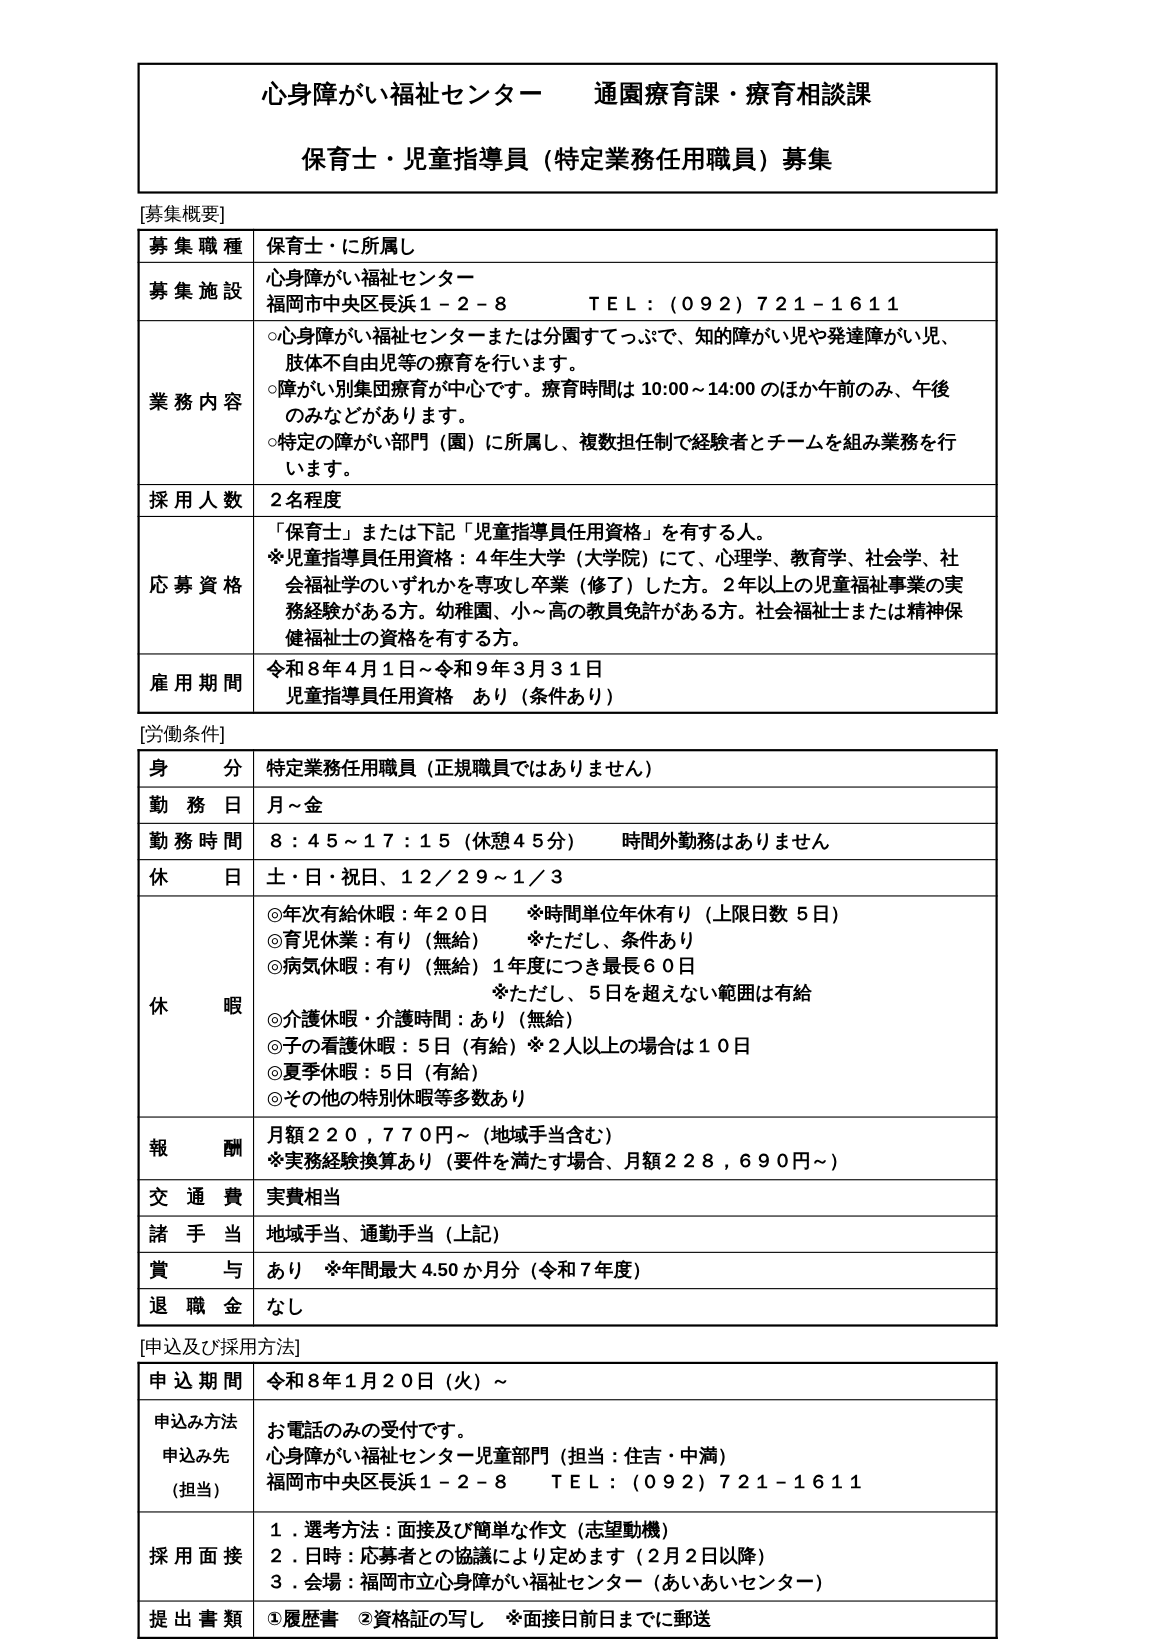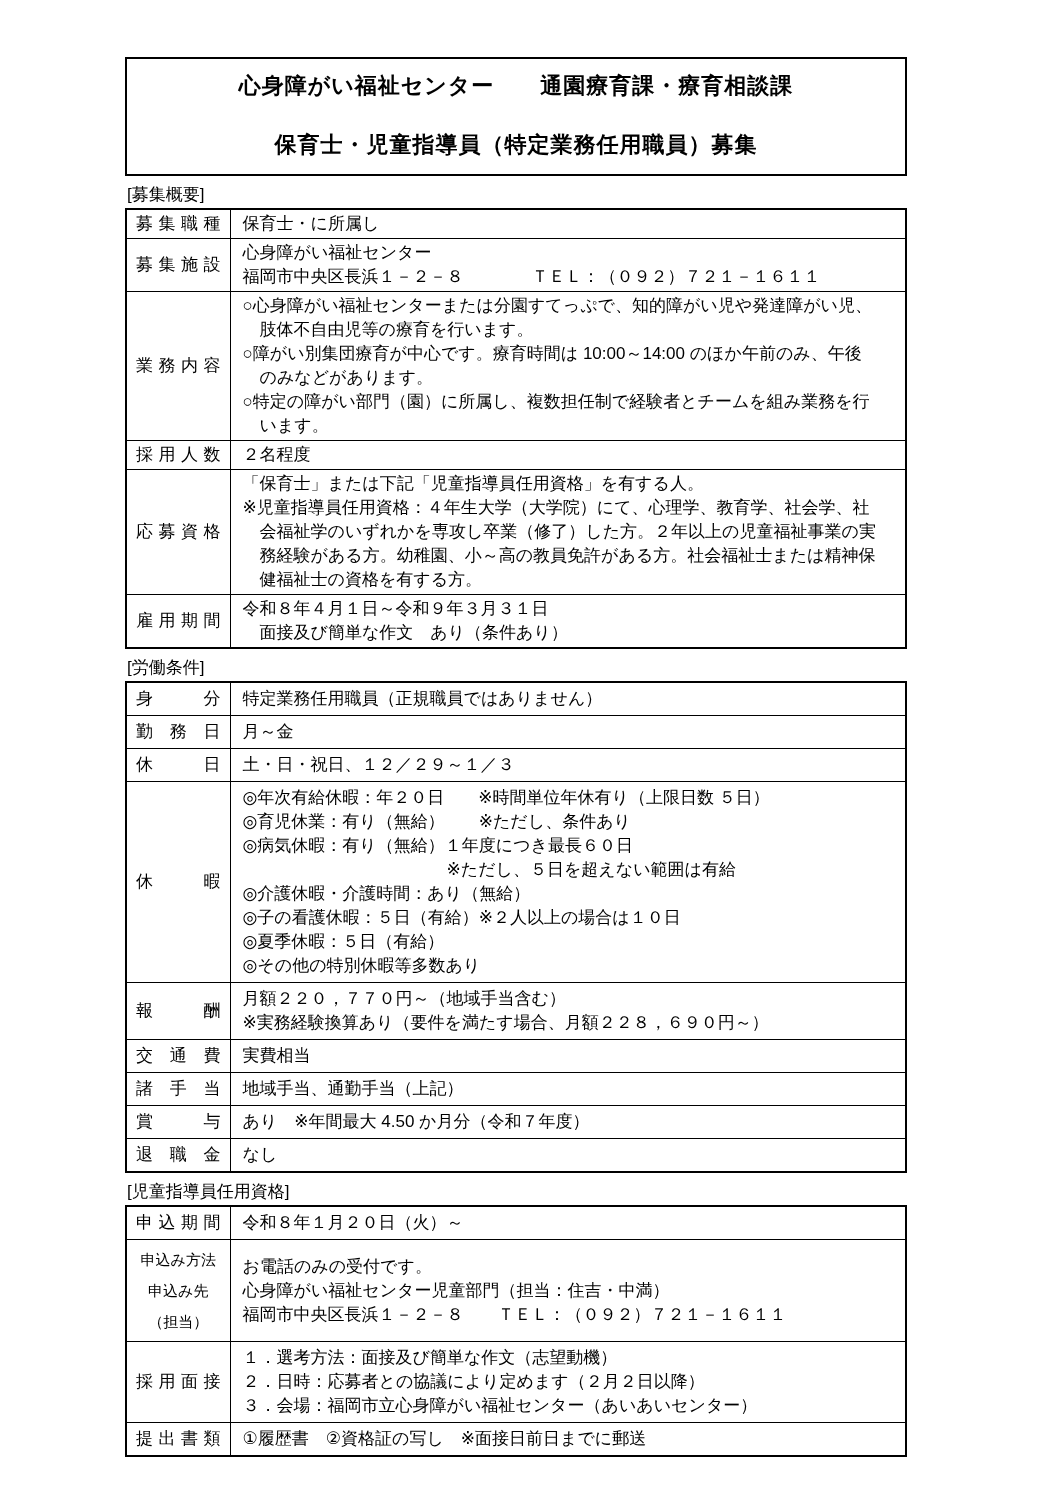--- a/index.html
+++ b/index.html
@@ -41,21 +41,21 @@
     width: 782px;
     table-layout: fixed;
     background: #fff;
   }
   table.doc, table.doc th, table.doc td {
     border: 1.6px solid #000;
   }
   table.doc { border-width: 2px; }
   table.doc th, table.doc td {
     font-size: 17px;
-    font-weight: normal;
+    font-weight: bold;
     vertical-align: middle;
     margin-top: 38px;
   }
   th.lbl {
     text-align: justify;
     text-align-last: justify;
     padding: 2px 9px;
     line-height: 24px;
   }
   td.val {
@@ -120,21 +120,21 @@
       <th class="lbl">応募資格</th>
       <td class="val">「保育士」または下記「児童指導員任用資格」を有する人。
 ※児童指導員任用資格：４年生大学（大学院）にて、心理学、教育学、社会学、社
 　会福祉学のいずれかを専攻し卒業（修了）した方。２年以上の児童福祉事業の実
 　務経験がある方。幼稚園、小～高の教員免許がある方。社会福祉士または精神保
 　健福祉士の資格を有する方。</td>
     </tr>
     <tr>
       <th class="lbl">雇用期間</th>
       <td class="val">令和８年４月１日～令和９年３月３１日
-　面接及び簡単な作文　あり（条件あり）</td>
+　児童指導員任用資格　あり（条件あり）</td>
     </tr>
   </tbody>
     </table>
 
   <div class="section-heading">[労働条件]</div>
 
   <table class="doc t2">
     <colgroup>
         <col style="width:104px">
         <col>
@@ -142,20 +142,24 @@
     <tbody>
         <tr>
       <th class="lbl">身 分</th>
       <td class="val">特定業務任用職員（正規職員ではありません）</td>
     </tr>
     <tr>
       <th class="lbl">勤 務 日</th>
       <td class="val">月～金</td>
     </tr>
     <tr>
+      <th class="lbl">勤務時間</th>
+      <td class="val">８：４５～１７：１５（休憩４５分）　　時間外勤務はありません</td>
+    </tr>
+    <tr>
       <th class="lbl">休 日</th>
       <td class="val">土・日・祝日、１２／２９～１／３</td>
     </tr>
     <tr>
       <th class="lbl">休 暇</th>
       <td class="val">◎年次有給休暇：年２０日　　※時間単位年休有り（上限日数 ５日）
 ◎育児休業：有り（無給）　　※ただし、条件あり
 ◎病気休暇：有り（無給）１年度につき最長６０日
 　　　　　　　　　　　　※ただし、５日を超えない範囲は有給
 ◎介護休暇・介護時間：あり（無給）
@@ -180,21 +184,21 @@
       <th class="lbl">賞 与</th>
       <td class="val">あり　※年間最大 4.50 か月分（令和７年度）</td>
     </tr>
     <tr>
       <th class="lbl">退 職 金</th>
       <td class="val">なし</td>
     </tr>
   </tbody>
     </table>
 
-  <div class="section-heading">[児童指導員任用資格]</div>
+  <div class="section-heading">[申込及び採用方法]</div>
 
   <table class="doc t3">
     <colgroup>
         <col style="width:104px">
         <col>
       </colgroup>
     <tbody>
         <tr>
       <th class="lbl">申込期間</th>
       <td class="val">令和８年１月２０日（火）～</td>

